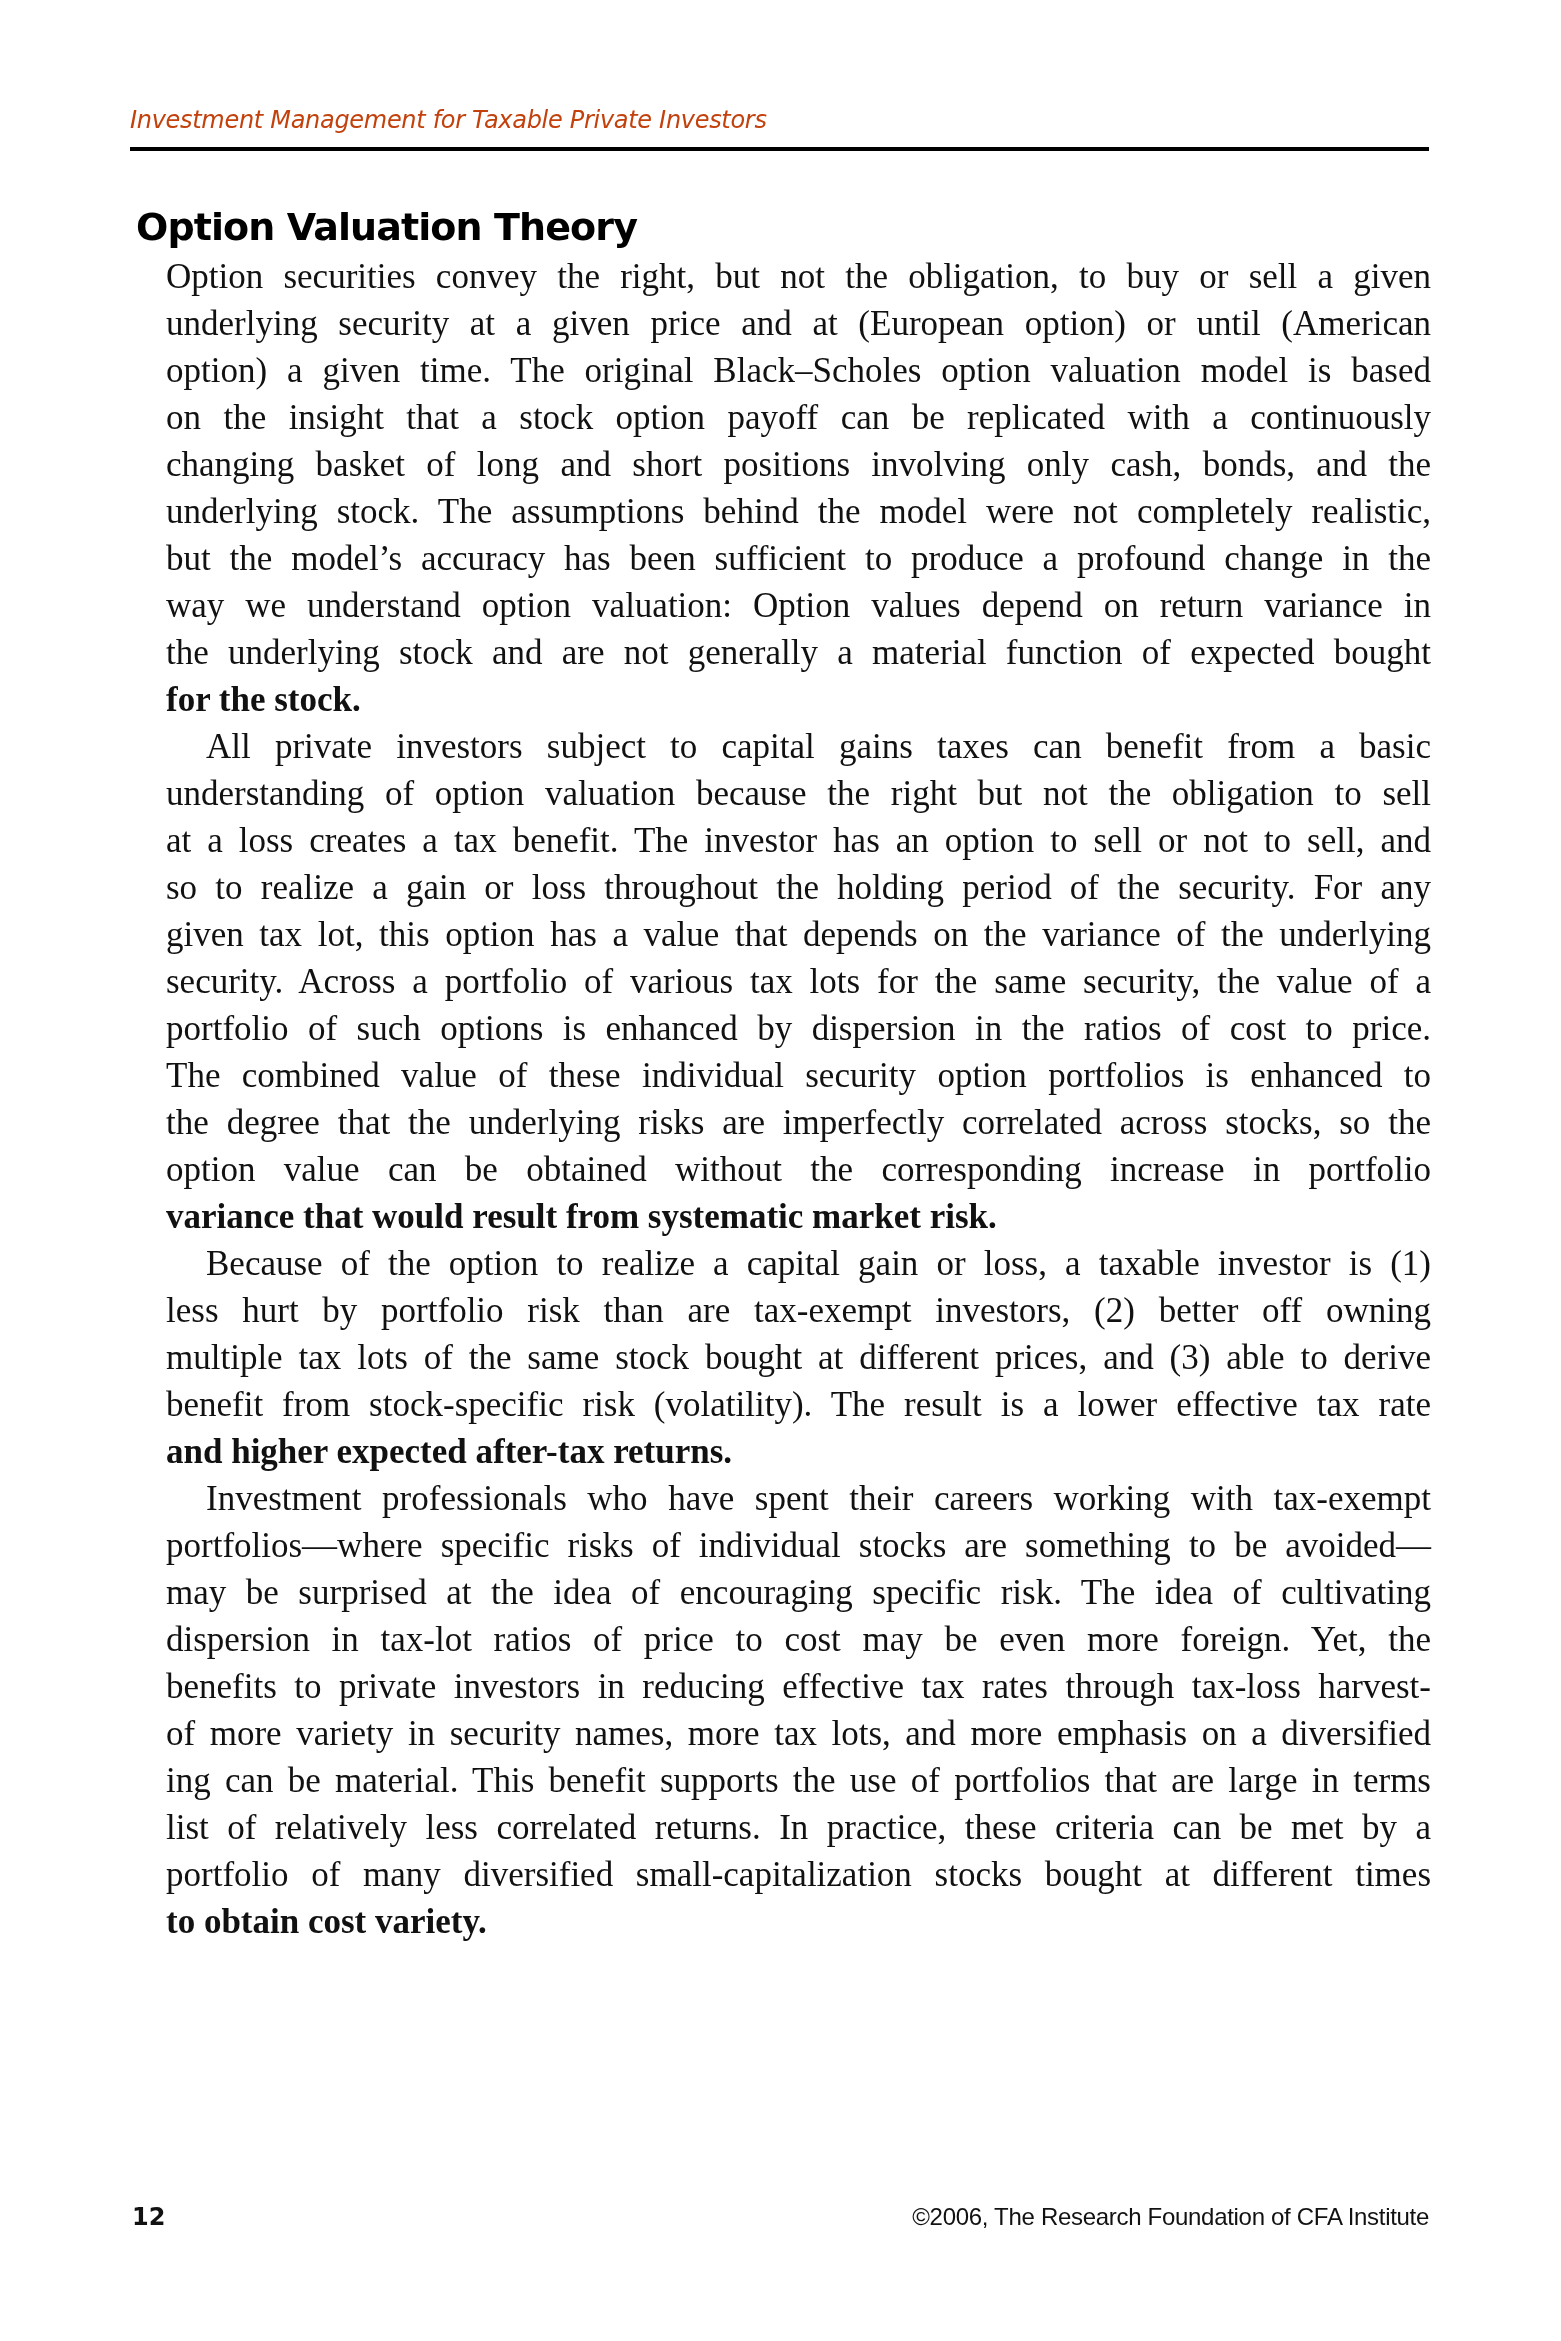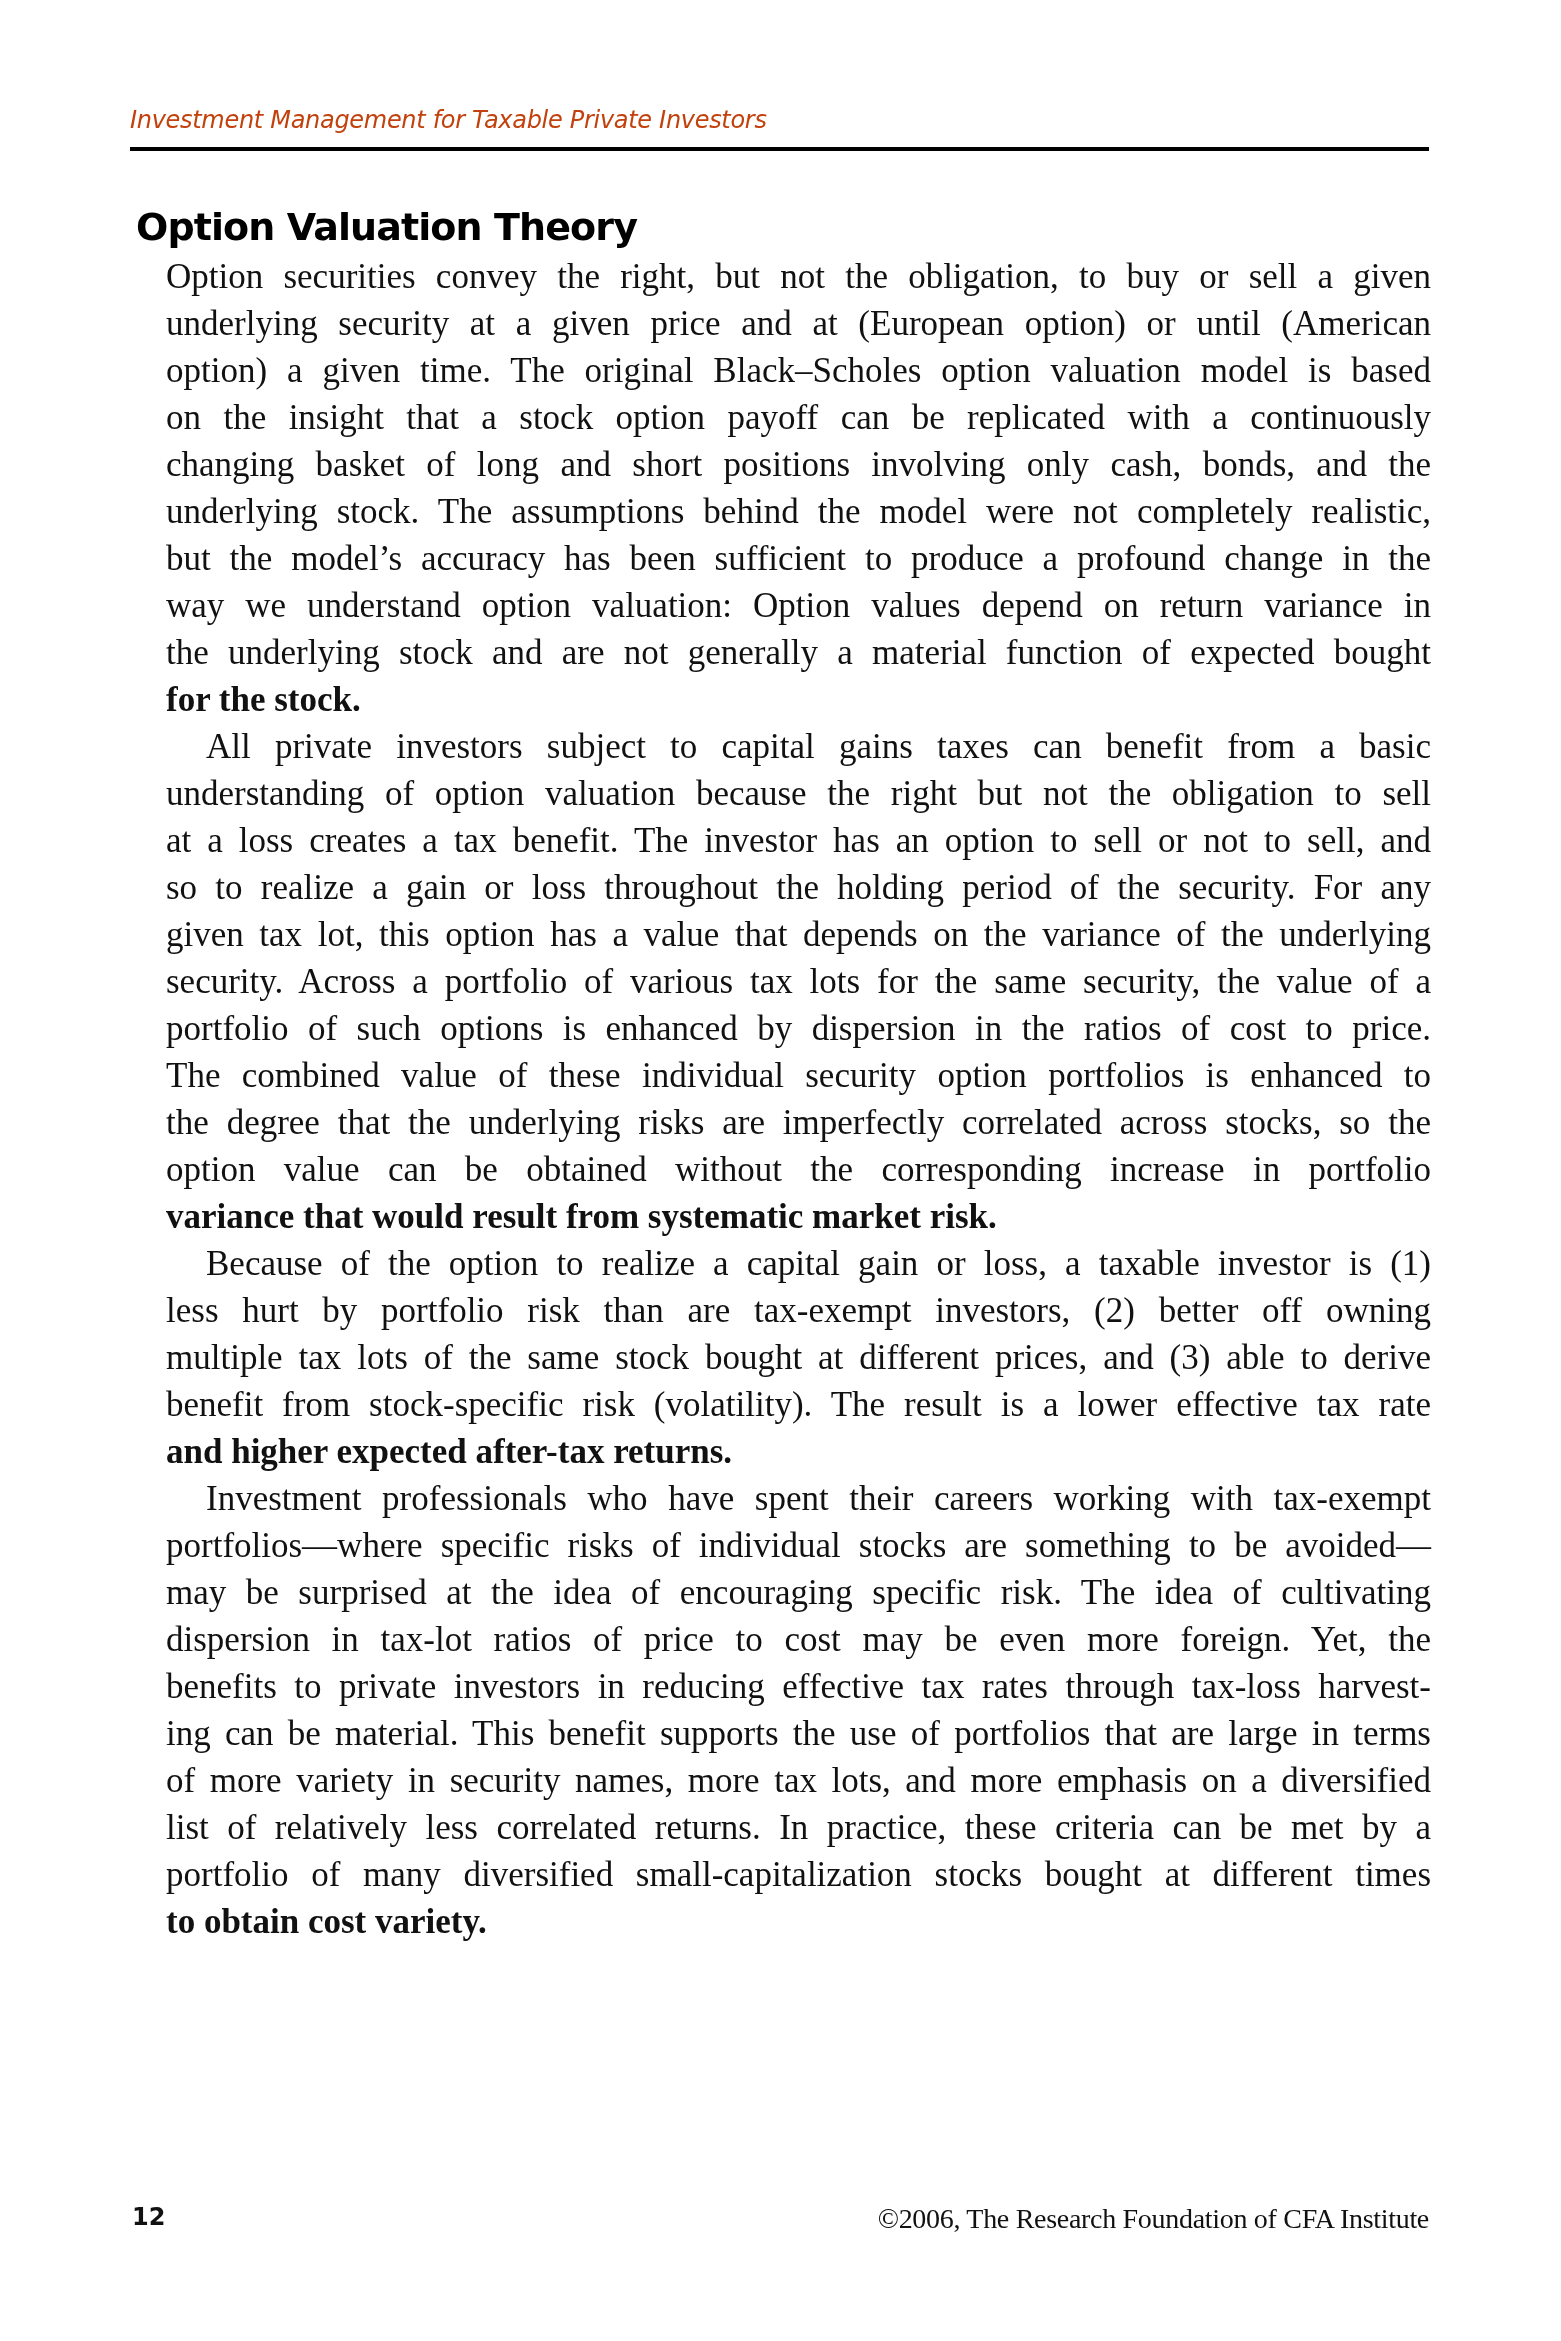--- a/index.html
+++ b/index.html
@@ -5,21 +5,21 @@
   html, body { margin:0; padding:0; background:#fff; }
   body { width:1561px; height:2342px; position:relative; overflow:hidden; color:#111; }
   .running-head { position:absolute; left:130px; top:106px; font-family:"DejaVu Sans", sans-serif; font-style:italic; font-size:24px; letter-spacing:-0.3px; color:#c2410c; }
   .rule { position:absolute; left:130px; top:147px; width:1299px; height:4.3px; background:#000; }
   .section-title { position:absolute; left:136px; top:205px; font-family:"DejaVu Sans", sans-serif; font-weight:bold; font-size:38px; letter-spacing:-0.9px; color:#000; margin:0; }
   .body-text { position:absolute; left:130px; top:253px; width:1301px; font-family:"Liberation Serif", serif; font-size:35px; line-height:47px; color:#111; }
   .line { display:block; text-align:justify; text-align-last:justify; white-space:nowrap; height:47px; overflow:visible;margin-left:36px; }
   .line.last { text-align-last:left;font-weight:bold; }
   .line.indent { padding-left:40px; }
   .footer-page { position:absolute; left:132px; top:2203px; font-family:"DejaVu Sans", sans-serif; font-weight:bold; font-size:24px; }
-  .footer-copy { position:absolute; right:132px; top:2203px; font-family:Liberation Serif, serif; font-size:28px; letter-spacing:-0.3px; }
+  .footer-copy { position:absolute; right:132px; top:2203px; font-family:Liberation Sans, sans-serif; font-size:24px; letter-spacing:-0.3px; }
 </style>
 </head>
 <body>
 
 <div class="running-head">Investment Management for Taxable Private Investors</div>
 <div class="rule"></div>
 <h2 class="section-title">Option Valuation Theory</h2>
 
 <div class="body-text" id="body-text">
     <div>
@@ -53,22 +53,22 @@
       <span class="line">multiple tax lots of the same stock bought at different prices, and (3) able to derive</span>
       <span class="line">benefit from stock-specific risk (volatility). The result is a lower effective tax rate</span>
       <span class="line last">and higher expected after-tax returns.</span>
     </div>
     <div>
       <span class="line indent">Investment professionals who have spent their careers working with tax-exempt</span>
       <span class="line">portfolios—where specific risks of individual stocks are something to be avoided—</span>
       <span class="line">may be surprised at the idea of encouraging specific risk. The idea of cultivating</span>
       <span class="line">dispersion in tax-lot ratios of price to cost may be even more foreign. Yet, the</span>
       <span class="line">benefits to private investors in reducing effective tax rates through tax-loss harvest-</span>
+      <span class="line">of more variety in security names, more tax lots, and more emphasis on a diversified</span>
       <span class="line">ing can be material. This benefit supports the use of portfolios that are large in terms</span>
-      <span class="line">of more variety in security names, more tax lots, and more emphasis on a diversified</span>
       <span class="line">list of relatively less correlated returns. In practice, these criteria can be met by a</span>
       <span class="line">portfolio of many diversified small-capitalization stocks bought at different times</span>
       <span class="line last">to obtain cost variety.</span>
     </div>
   </div>
 
 <div class="footer-page">12</div>
 <div class="footer-copy">©2006, The Research Foundation of CFA Institute</div>
 
 

